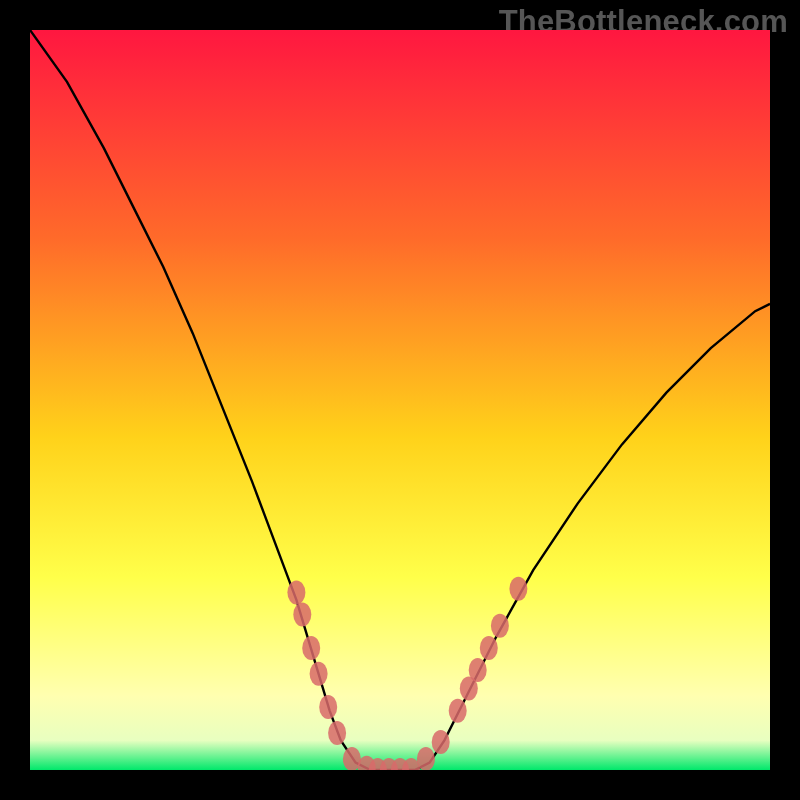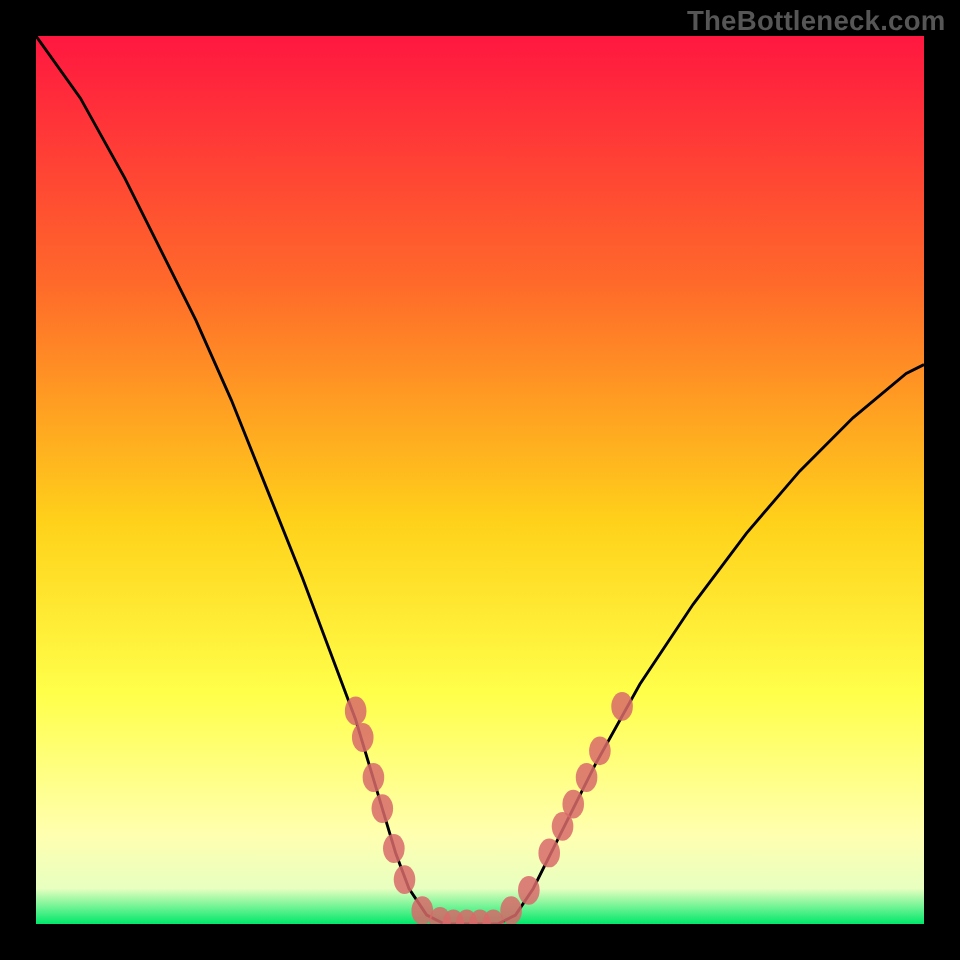--- a/index.html
+++ b/index.html
@@ -23,21 +23,21 @@
     top: 30px;
     left: 30px;
     width: 740px;
     height: 740px;
   }
   .watermark {
     position: absolute;
     top: 4px;
     right: 12px;
     font-family: Arial, Helvetica, sans-serif;
-    font-size: 23px;
+    font-size: 31px;
     font-weight: 600;
     color: #565656;
     letter-spacing: 0.2px;
   }
   svg { display: block; }
 </style>
 </head>
 <body>
 
 <div class="frame">

